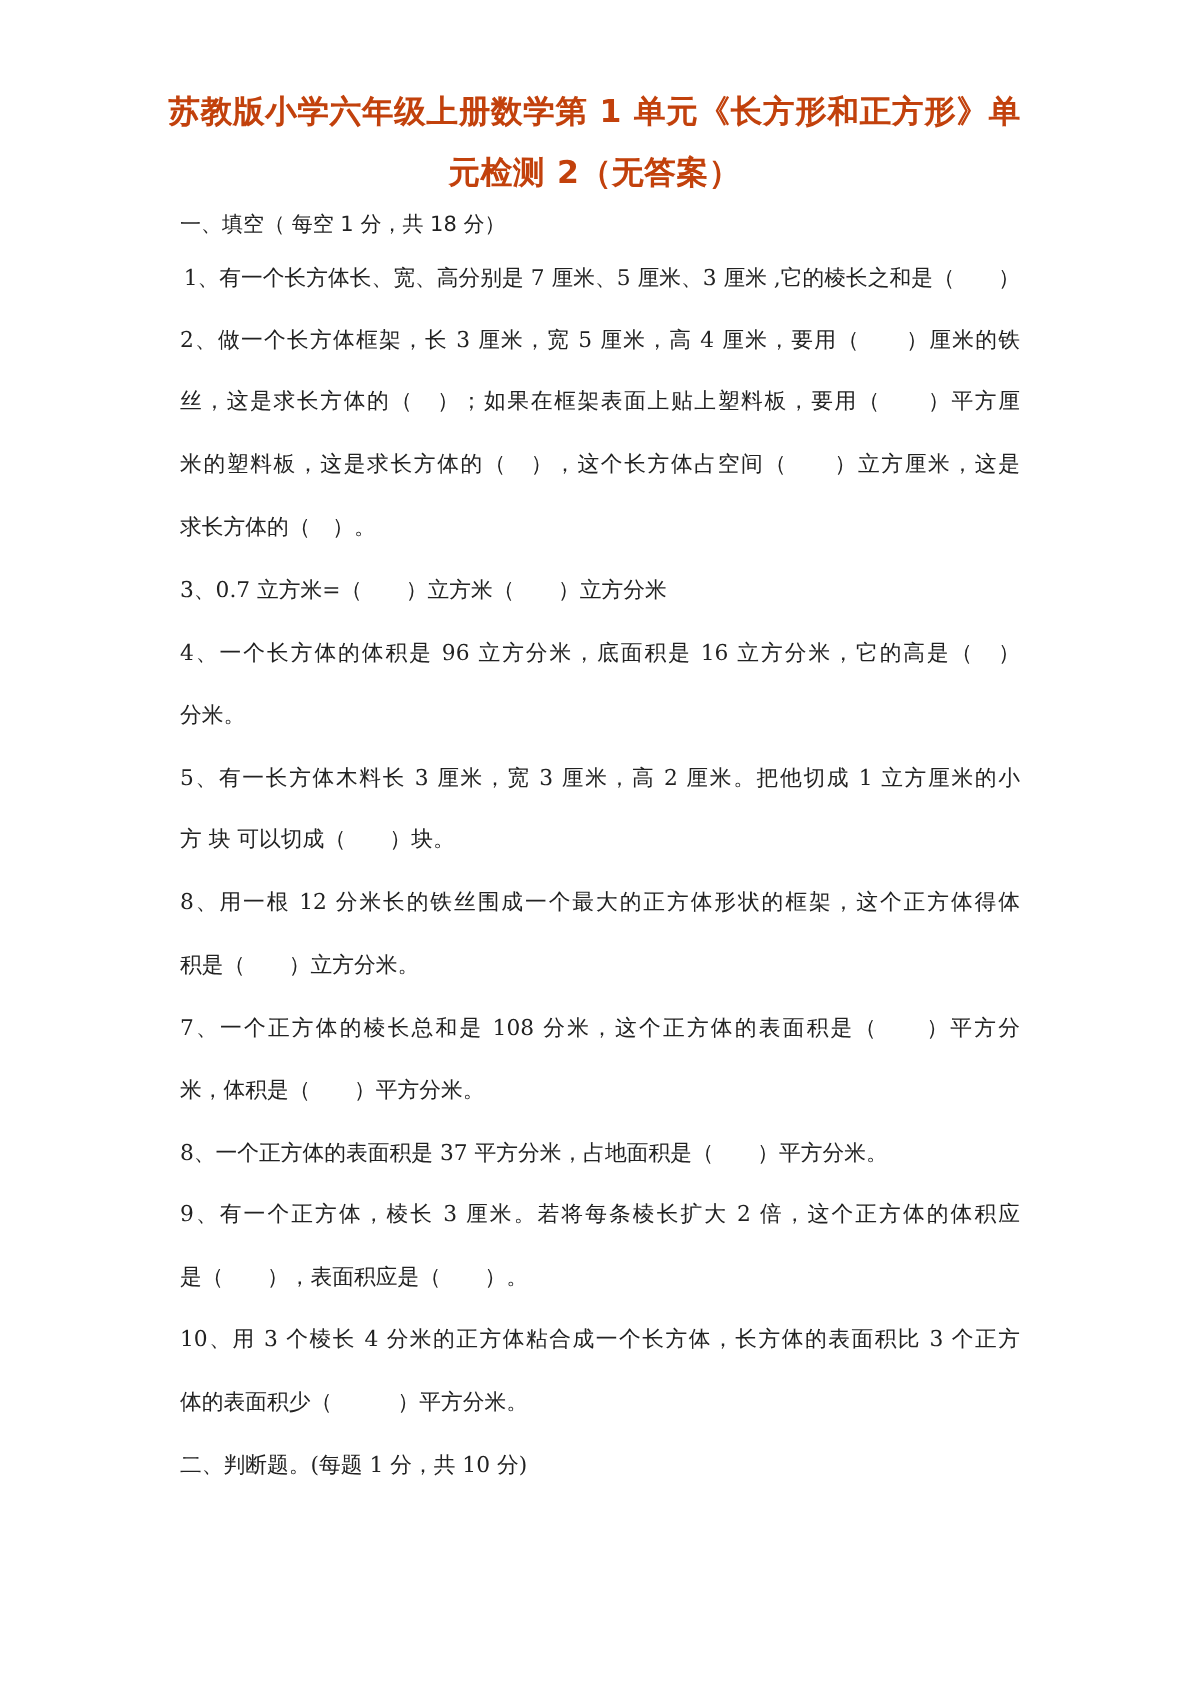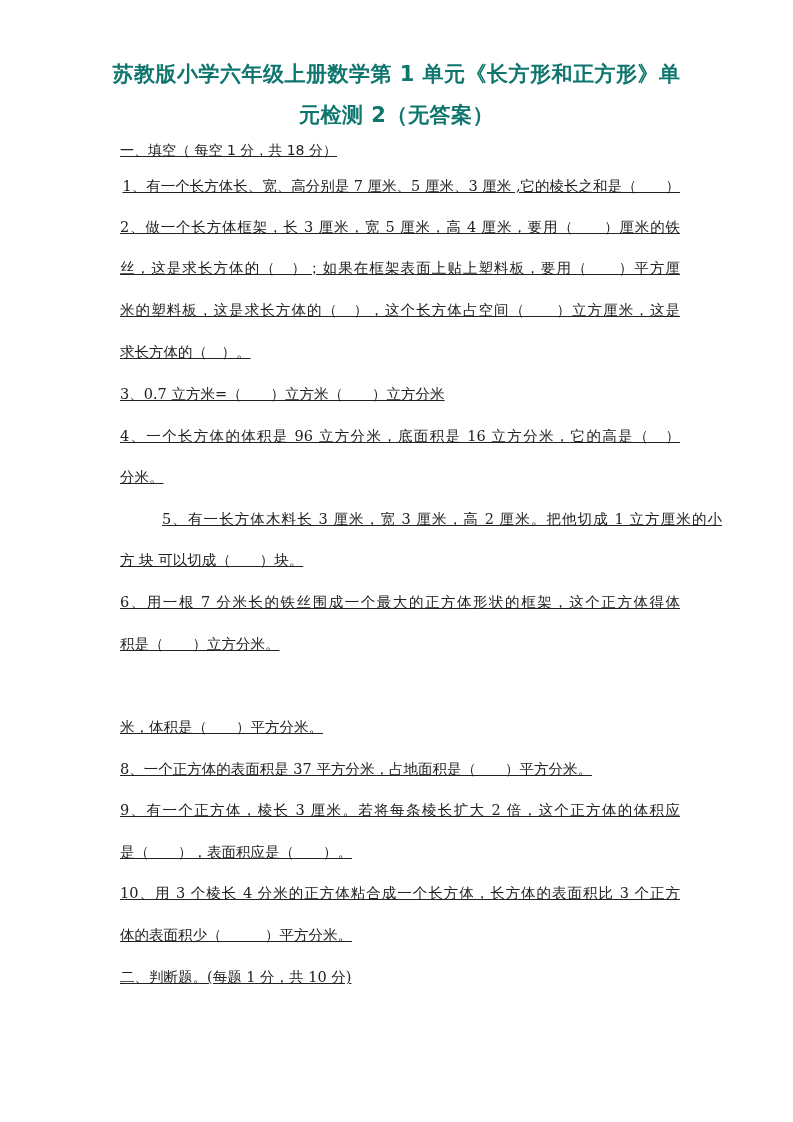--- a/index.html
+++ b/index.html
@@ -24,31 +24,30 @@
     .title {
       position: absolute;
       left: 100px;
       width: 593px;
       text-align: center;
       font-family: "DejaVu Sans", "Liberation Sans", sans-serif;
       font-weight: bold;
       font-size: 21px;
       letter-spacing: 0.5px;
       white-space: nowrap;
-      color: #0f766e;
+      color: #c2410c;
     }
     .line {
       position: absolute;
       left: 120px;
       width: 560px;
       font-size: 14.5px;
       white-space: nowrap;
       line-height: 20px;
       color: #222;
-      text-decoration: underline;
     }
     .line.justify {
       text-align: justify;
       text-align-last: justify;
     }
     .section {
       font-family: "DejaVu Sans", "Liberation Sans", sans-serif;
       font-size: 14px;
     }
   </style>
@@ -67,26 +66,27 @@
   <div class="line justify" style="top:217px;">2、做一个长方体框架，长 3 厘米，宽 5 厘米，高 4 厘米，要用（　　）厘米的铁</div>
   <div class="line justify" style="top:258px;">丝，这是求长方体的（　）；如果在框架表面上贴上塑料板，要用（　　）平方厘</div>
   <div class="line justify" style="top:300px;">米的塑料板，这是求长方体的（　），这个长方体占空间（　　）立方厘米，这是</div>
   <div class="line" style="top:342px;">求长方体的（　）。</div>
 
   <div class="line" style="top:384px;">3、0.7 立方米=（　　）立方米（　　）立方分米</div>
 
   <div class="line justify" style="top:426px;">4、一个长方体的体积是 96 立方分米，底面积是 16 立方分米，它的高是（　）</div>
   <div class="line" style="top:467px;">分米。</div>
 
-  <div class="line justify" style="top:509px;margin-left:42px;">5、有一长方体木料长 3 厘米，宽 3 厘米，高 2 厘米。把他切成 1 立方厘米的小</div>
+  <div class="line justify" style="top:509px;">5、有一长方体木料长 3 厘米，宽 3 厘米，高 2 厘米。把他切成 1 立方厘米的小</div>
   <div class="line" style="top:550px;">方 块 可以切成（　　）块。</div>
 
-  <div class="line justify" style="top:592px;">6、用一根 7 分米长的铁丝围成一个最大的正方体形状的框架，这个正方体得体</div>
+  <div class="line justify" style="top:592px;">8、用一根 12 分米长的铁丝围成一个最大的正方体形状的框架，这个正方体得体</div>
   <div class="line" style="top:634px;">积是（　　）立方分米。</div>
 
+  <div class="line justify" style="top:676px;">7、一个正方体的棱长总和是 108 分米，这个正方体的表面积是（　　）平方分</div>
   <div class="line" style="top:717px;">米，体积是（　　）平方分米。</div>
 
   <div class="line" style="top:759px;">8、一个正方体的表面积是 37 平方分米，占地面积是（　　）平方分米。</div>
 
   <div class="line justify" style="top:800px;">9、有一个正方体，棱长 3 厘米。若将每条棱长扩大 2 倍，这个正方体的体积应</div>
   <div class="line" style="top:842px;">是（　　），表面积应是（　　）。</div>
 
   <div class="line justify" style="top:883px;">10、用 3 个棱长 4 分米的正方体粘合成一个长方体，长方体的表面积比 3 个正方</div>
   <div class="line" style="top:925px;">体的表面积少（　　　）平方分米。</div>
 

